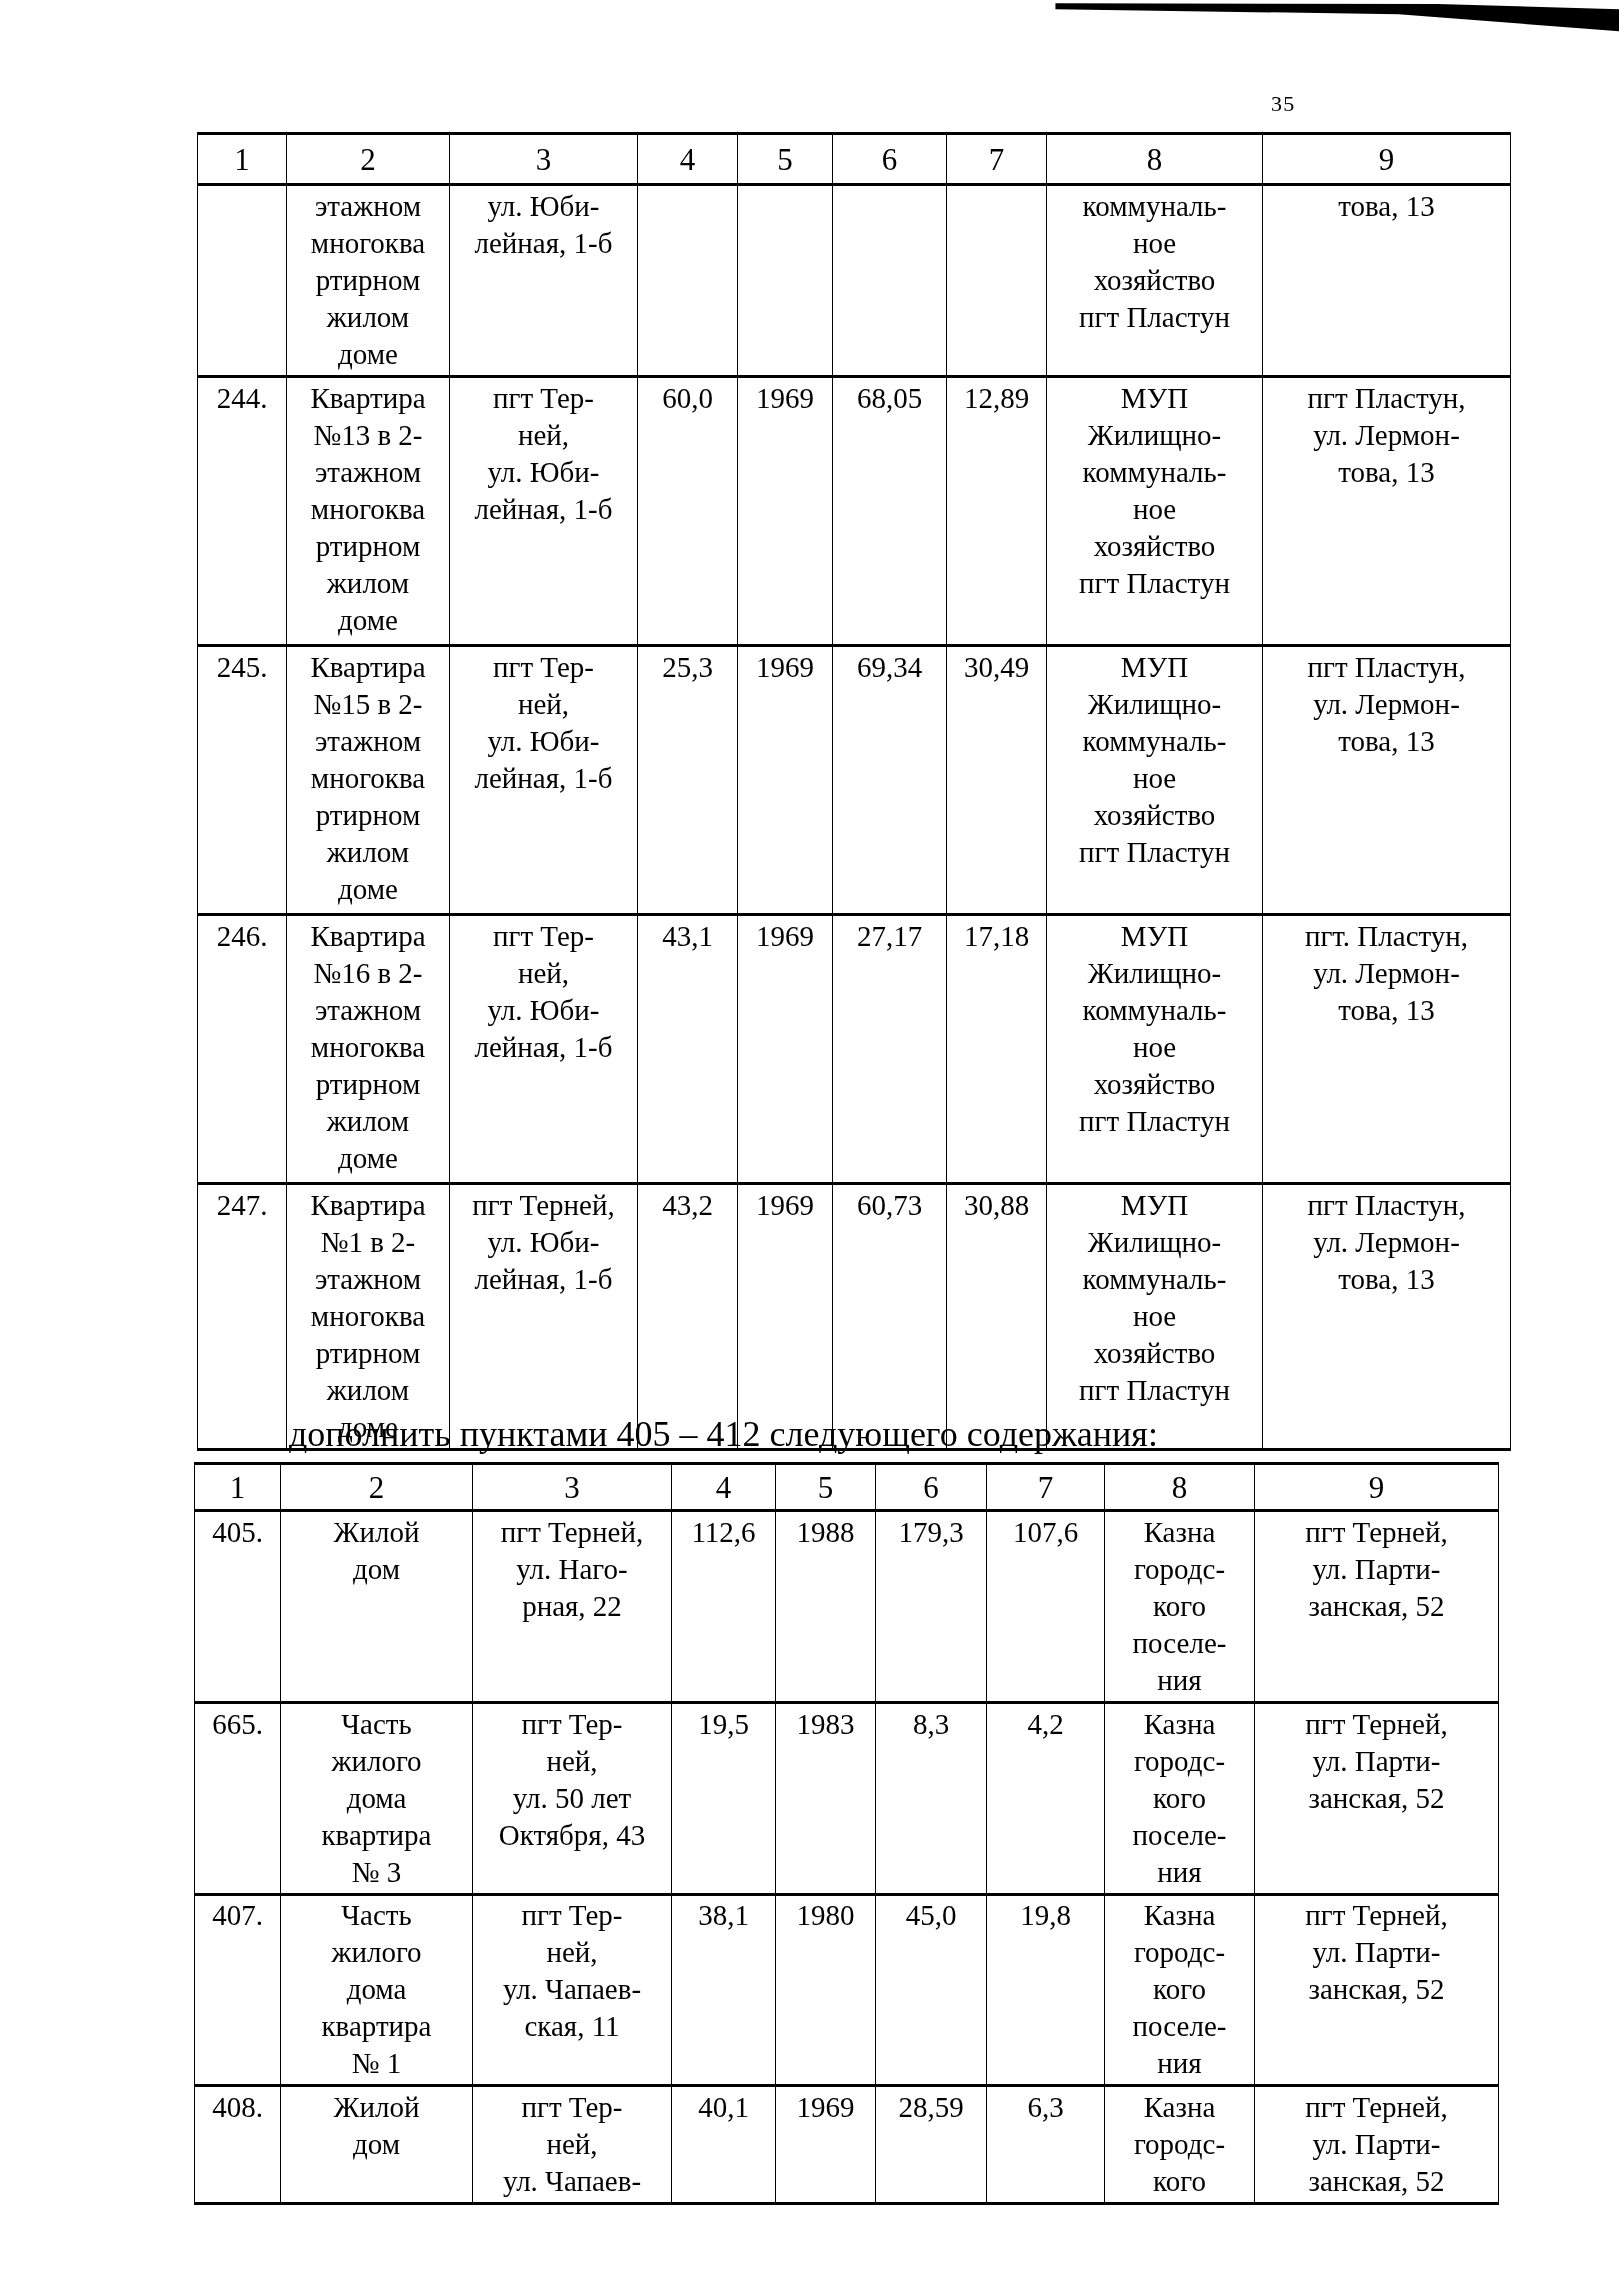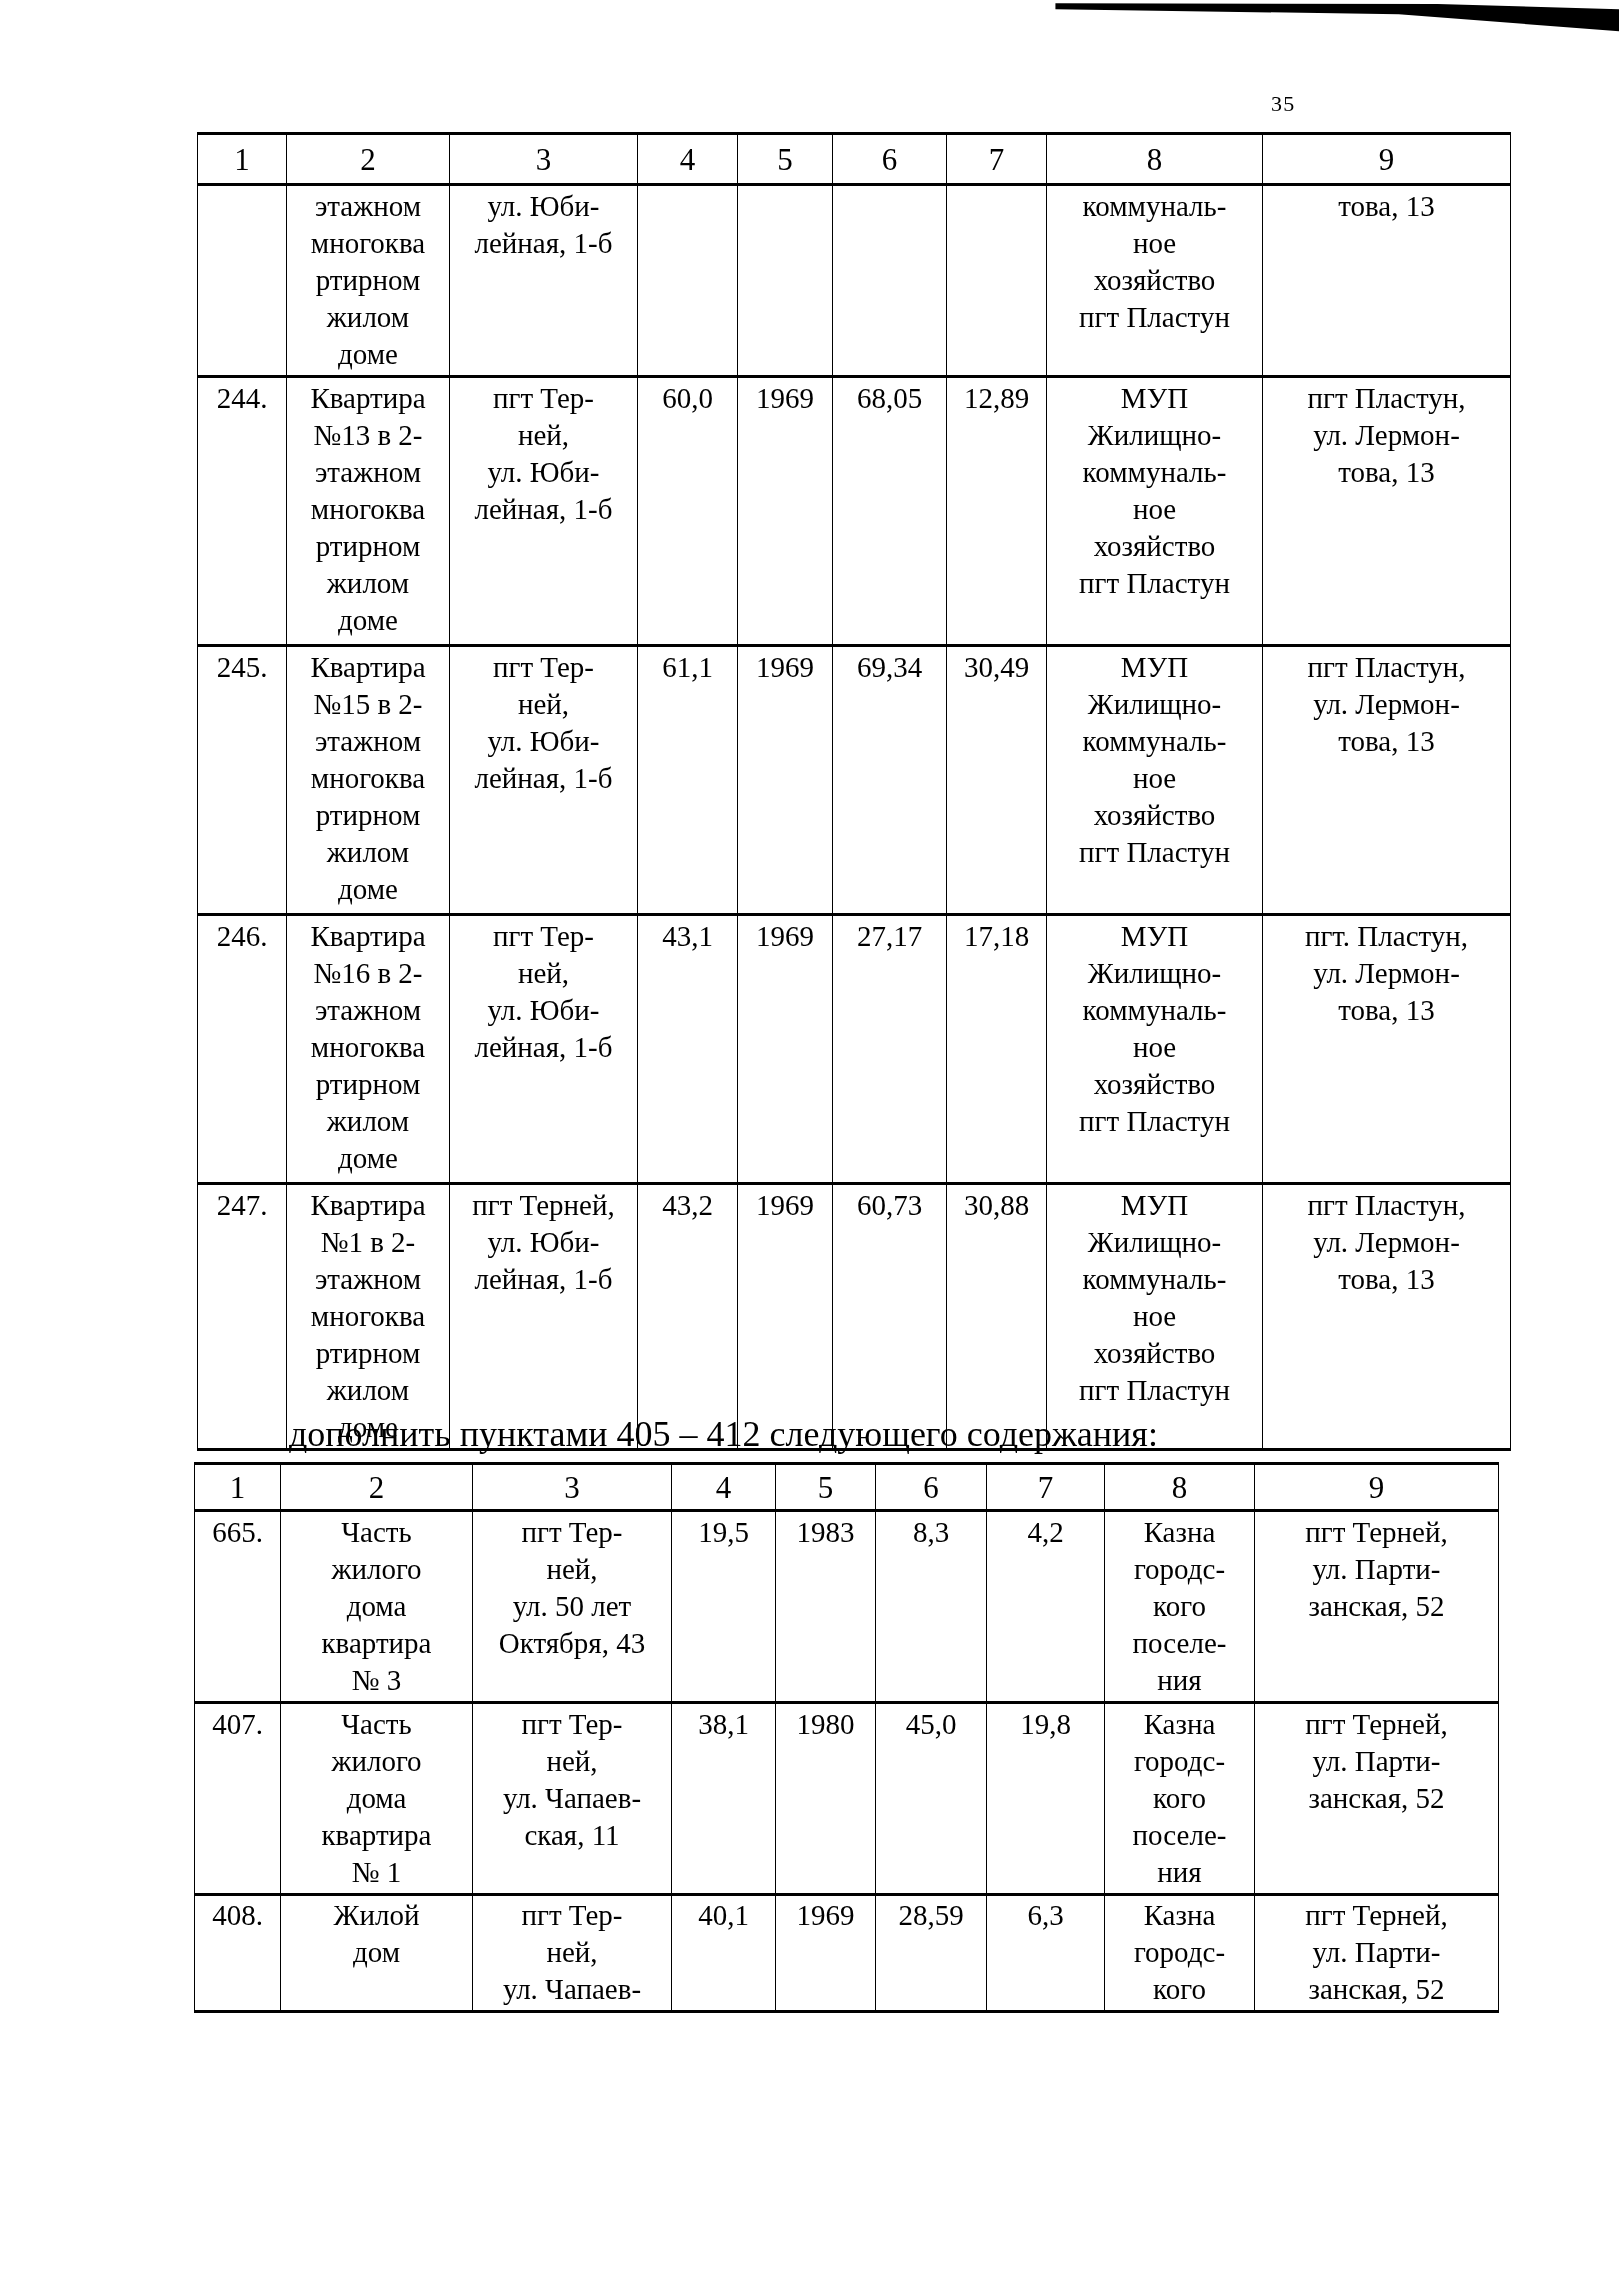--- a/index.html
+++ b/index.html
@@ -117,21 +117,21 @@
 №15 в 2-
 этажном
 многоква
 ртирном
 жилом
 доме</td>
     <td>пгт Тер-
 ней,
 ул. Юби-
 лейная, 1-б</td>
-    <td>61,1</td>
+    <td>25,3</td>
     <td>1969</td>
     <td>69,34</td>
     <td>30,49</td>
     <td>МУП
 Жилищно-
 коммуналь-
 ное
 хозяйство
 пгт Пластун</td>
     <td>пгт Пластун,
@@ -213,20 +213,40 @@
     <th>1</th>
     <th>2</th>
     <th>3</th>
     <th>4</th>
     <th>5</th>
     <th>6</th>
     <th>7</th>
     <th>8</th>
     <th>9</th>
   </tr>
+  <tr style="height:189px">
+    <td>405.</td>
+    <td>Жилой
+дом</td>
+    <td>пгт Терней,
+ул. Наго-
+рная, 22</td>
+    <td>112,6</td>
+    <td>1988</td>
+    <td>179,3</td>
+    <td>107,6</td>
+    <td>Казна
+городс-
+кого
+поселе-
+ния</td>
+    <td>пгт Терней,
+ул. Парти-
+занская, 52</td>
+  </tr>
   <tr style="height:188px">
     <td>665.</td>
     <td>Часть
 жилого
 дома
 квартира
 № 3</td>
     <td>пгт Тер-
 ней,
 ул. 50 лет

